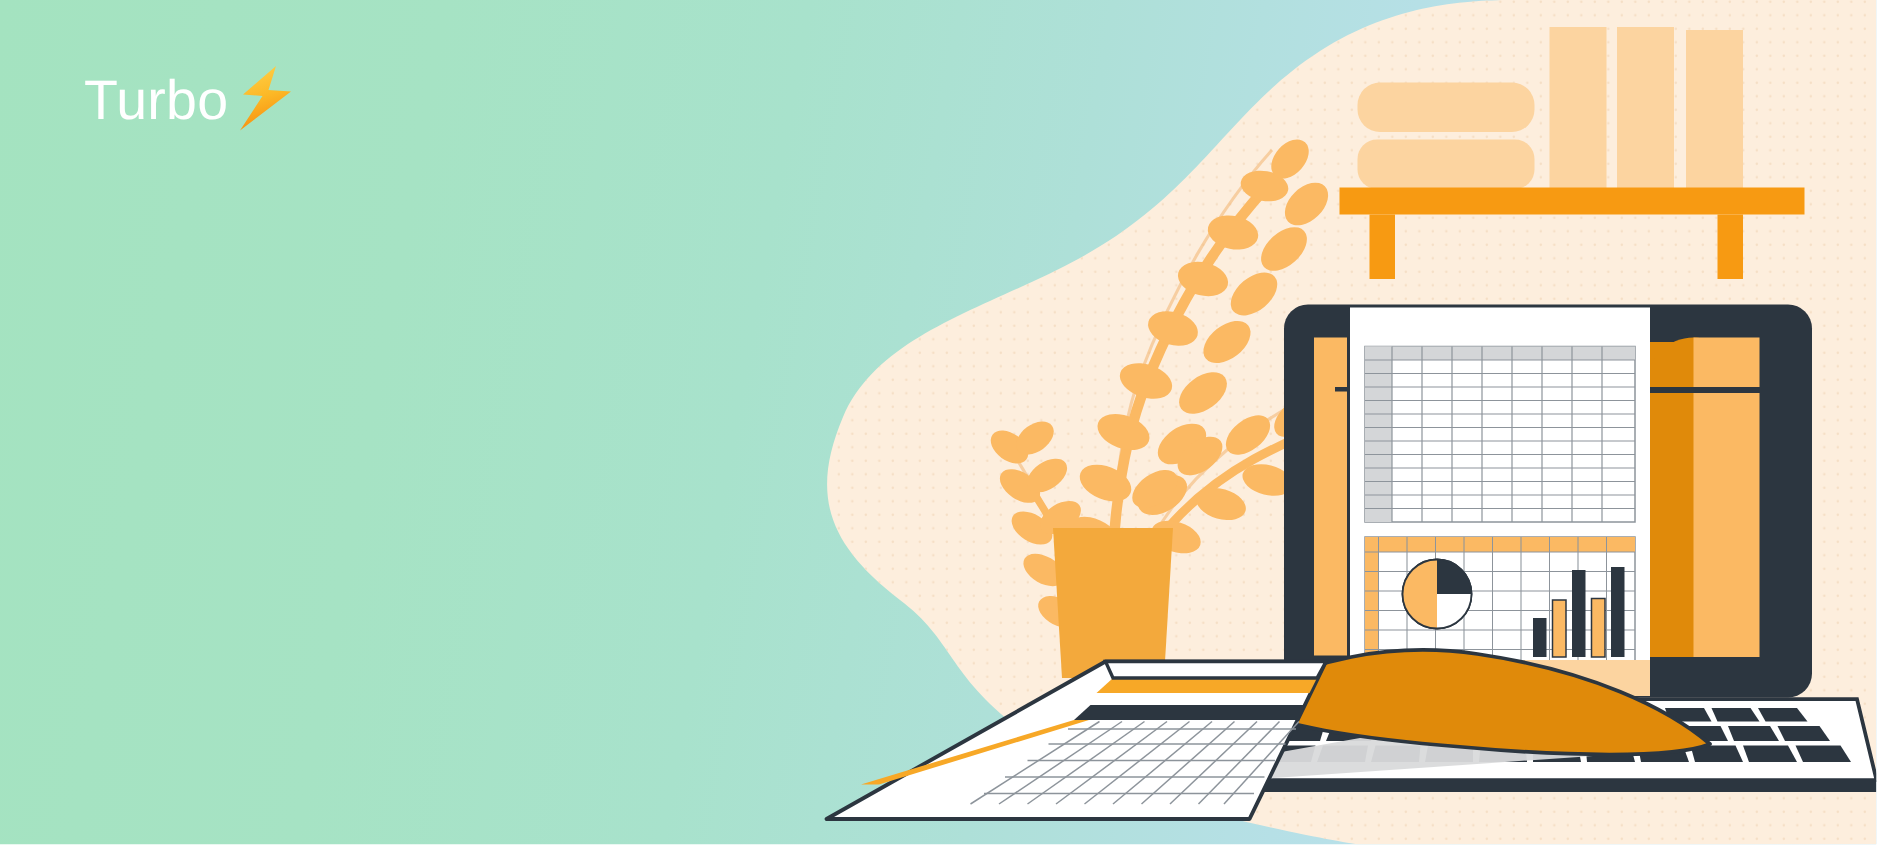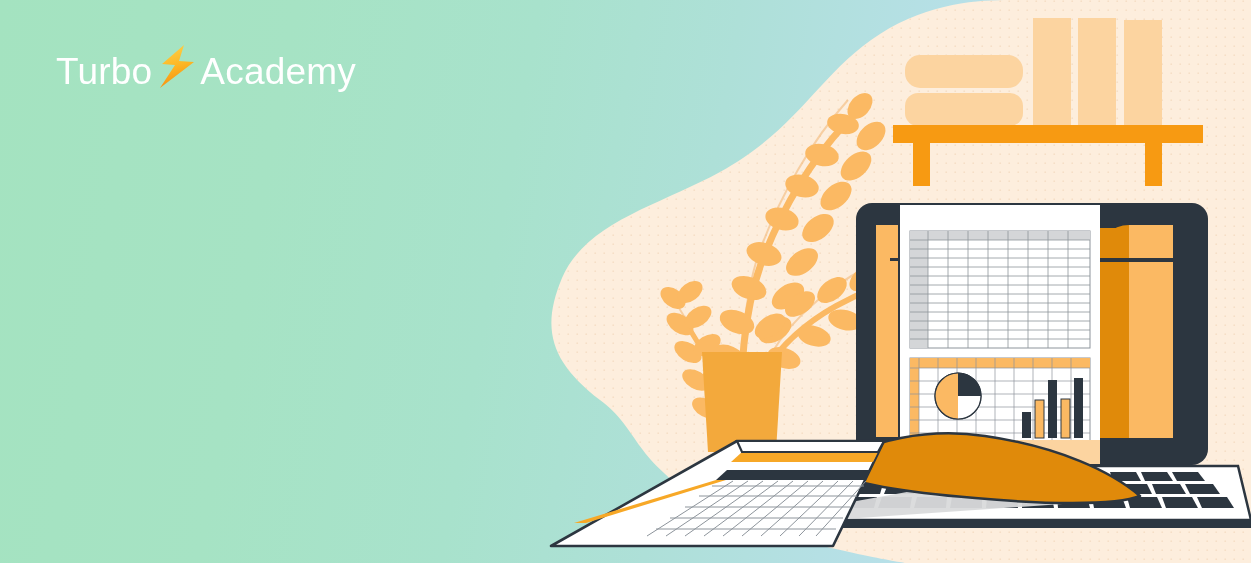--- a/index.html
+++ b/index.html
@@ -11,21 +11,21 @@
     overflow:hidden;
     background:linear-gradient(100deg,#a4e3c0 0%,#a6e3c4 22%,#a8e2cc 40%,#aee0d8 55%,#b6e0e6 70%,#bbe0ef 84%,#bce1f2 100%);
   }
 
   
   .blob{position:absolute;inset:0;pointer-events:none;}
 
   
   #logo{
     position:absolute;left:56px;top:42px;
-    display:flex;align-items:flex-end;
+    display:flex;align-items:center;
     height:48px;
     z-index:40;
   }
   #logo .word{
     color:#ffffff;
     font-size:37px;
     letter-spacing:.2px;
     font-weight:400;
     line-height:1;
     white-space:nowrap;
@@ -338,17 +338,16 @@
     <svg class="bolt" viewBox="0 0 42 46" aria-hidden="true">
       <defs>
         <linearGradient id="boltgrad" x1="0" y1="0" x2="0.25" y2="1">
           <stop offset="0%" stop-color="#ffd34d"></stop>
           <stop offset="55%" stop-color="#fcb826"></stop>
           <stop offset="100%" stop-color="#f79010"></stop>
         </linearGradient>
       </defs>
       <path d="M28 1 L6 20 L19 21 L4 44 L38 18 L23 17 Z" fill="url(#boltgrad)"></path>
     </svg>
-    <span class="word">Academy</span>
   </div>
 
 
 </div>
 
 </body></html>

